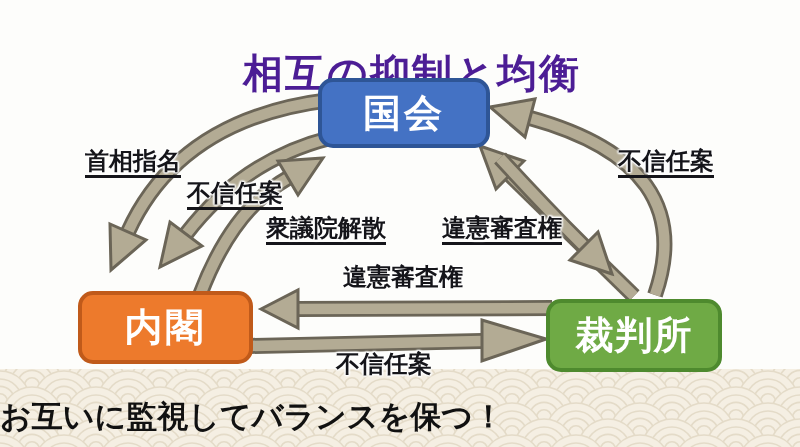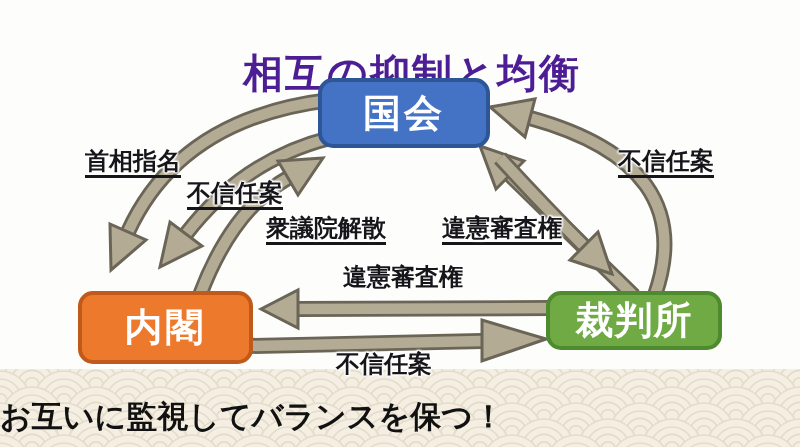--- a/index.html
+++ b/index.html
@@ -17,21 +17,21 @@
   .arrow .a-out{fill:none;stroke:var(--arrow-outline,#6B6557);stroke-width:16;stroke-linecap:butt;}
   .arrow .a-in{fill:none;stroke:var(--arrow-fill,#B3AB94);stroke-width:10.5;stroke-linecap:butt;}
   .arrow .a-head{fill:var(--arrow-fill,#B3AB94);stroke:var(--arrow-outline,#6B6557);stroke-width:3;stroke-linejoin:miter;}
   .node{
     position:absolute;z-index:3;display:flex;align-items:center;justify-content:center;
     border-radius:15px;color:#fff;font-size:38px;font-weight:bold;letter-spacing:3px;
     box-sizing:border-box;border:4px solid #000;
   }
   .node-diet{left:318px;top:78px;width:172px;height:70px;background:var(--diet-blue);border-color:var(--diet-border);}
   .node-cabinet{left:78px;top:291px;width:175px;height:73px;background:var(--cabinet-orange);border-color:var(--cabinet-border);}
-  .node-court{left:546px;top:291px;width:176px;height:59px;background:var(--court-green);border-color:var(--court-border);letter-spacing:1px;}
+  .node-court{left:546px;top:299px;width:176px;height:73px;background:var(--court-green);border-color:var(--court-border);letter-spacing:1px;}
   .edge-label{
     position:absolute;z-index:4;font-size:24px;font-weight:bold;color:#15151a;
     line-height:1.1;white-space:nowrap;
     text-shadow:0 0 2px #fff,0 0 2px #fff,0 0 3px #fff,1px 1px 2px #fff,-1px -1px 2px #fff,1px -1px 2px #fff,-1px 1px 2px #fff;
   }
   .edge-label.u{border-bottom:3px solid #15151a;padding-bottom:1px;}
   .el-0{left:85px;top:148px;text-align:center;}
   .el-1{left:187px;top:180px;}
   .el-2{left:266px;top:215px;}
   .el-3{left:442px;top:215px;}

